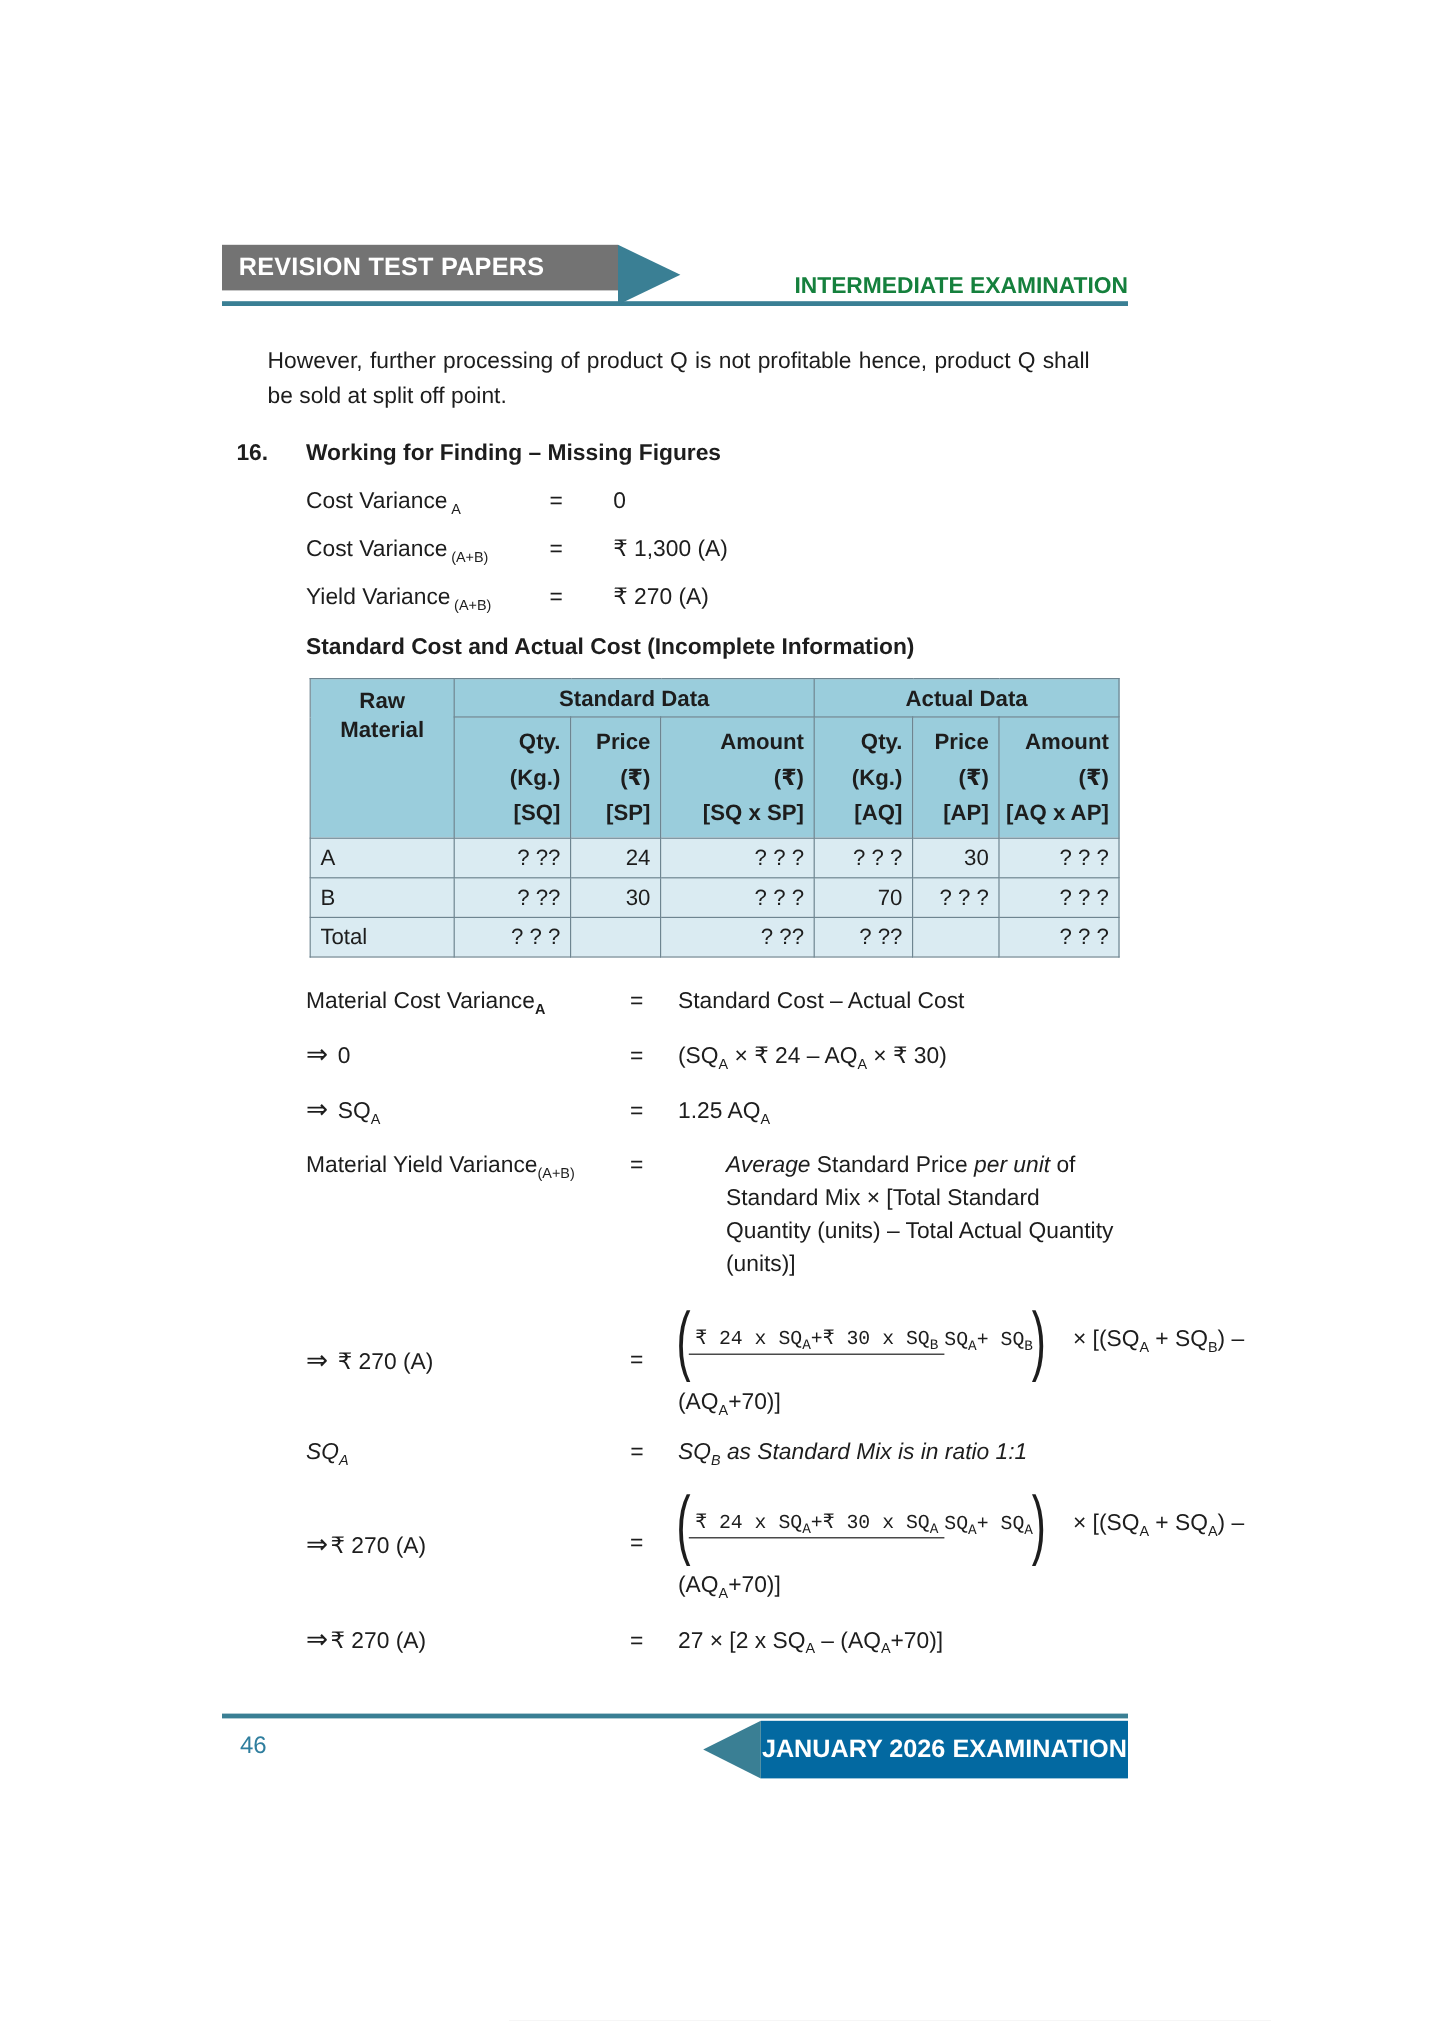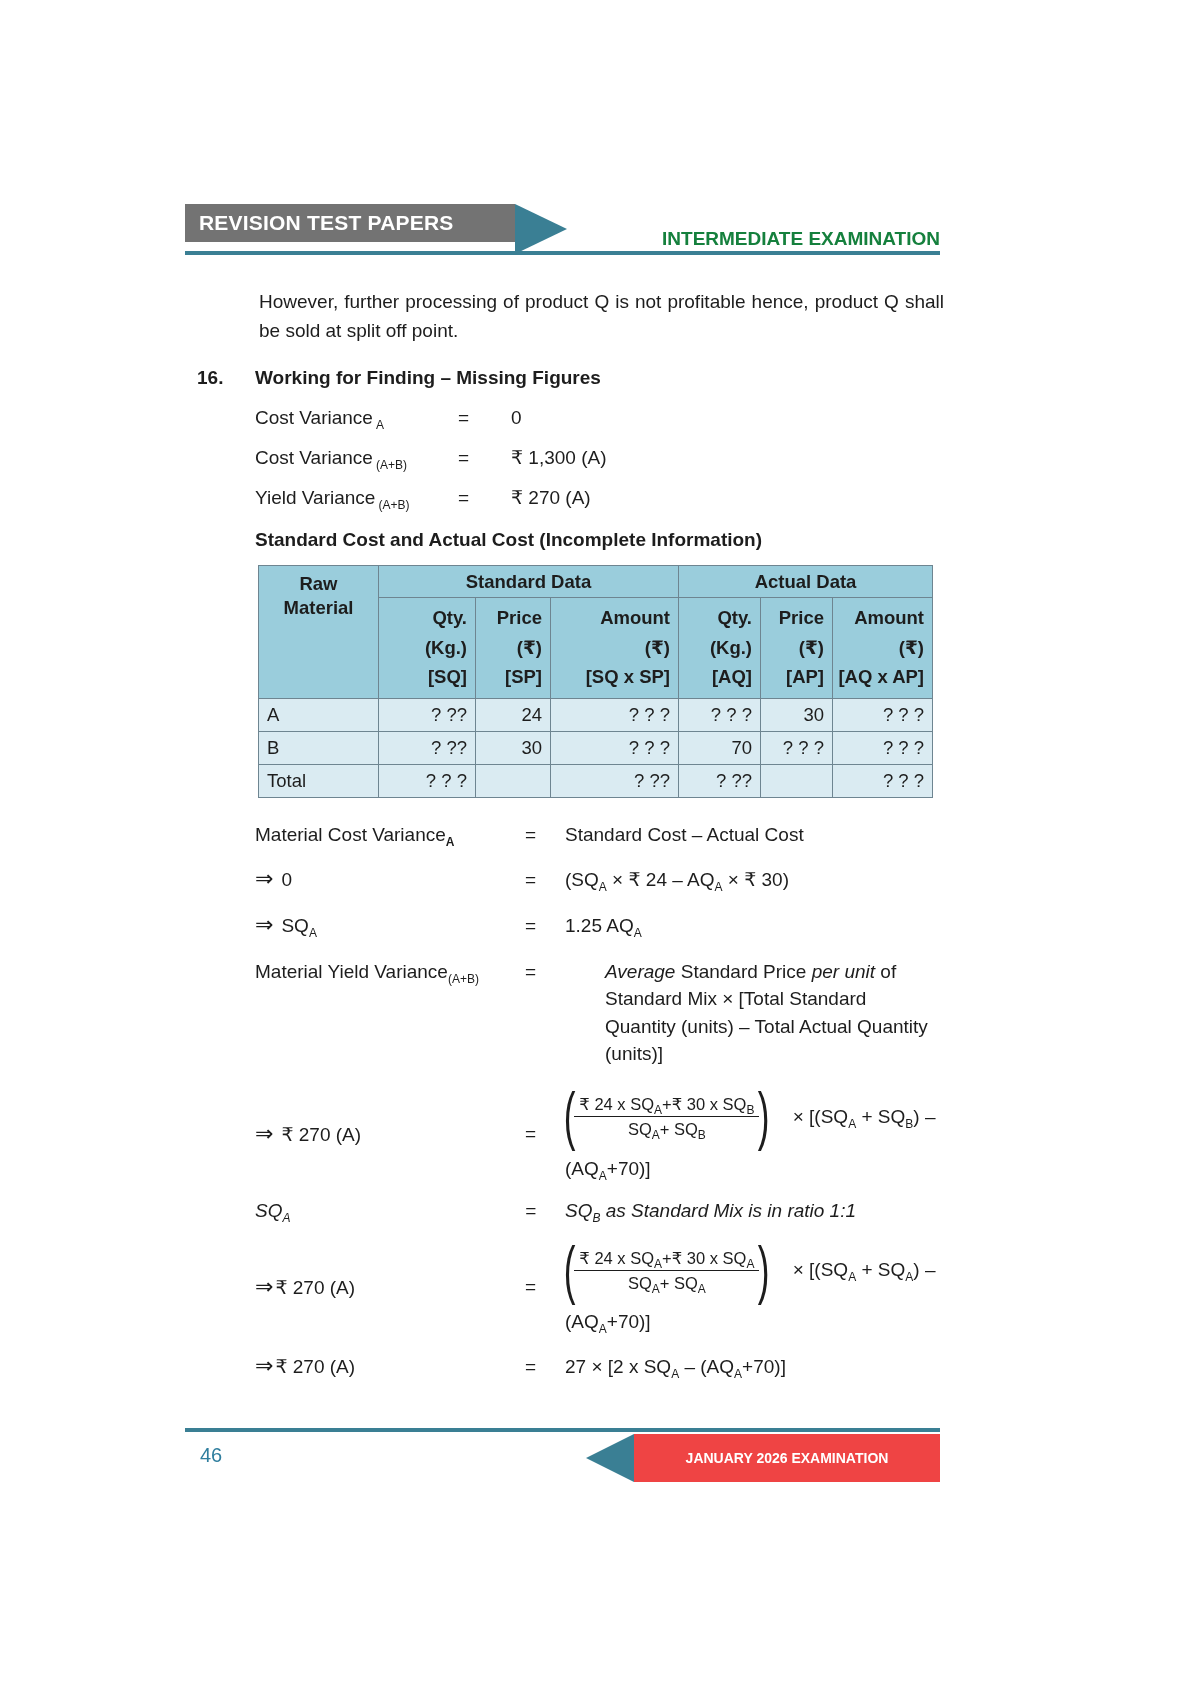--- a/index.html
+++ b/index.html
@@ -16,21 +16,21 @@
     background:#737373; color:#fff; display:flex; align-items:center;
     padding-left:14px; font-size:21px; font-weight:bold; letter-spacing:.2px;
   }
   .hdr-banner::after {
     content:""; position:absolute; right:-52px; top:0;
     border-left:52px solid #3a7f94; border-top:25px solid transparent; border-bottom:25px solid transparent;
   }
   .hdr-title { position:absolute; right:251px; top:228px; font-size:19px; font-weight:bold; color:#15803d; }
   
   .content { position:absolute; left:185px; top:288px; width:755px; }
-  .intro { margin-left:74px; width:685px; text-align:justify; font-size:19px; line-height:1.5; }
+  .intro { margin-left:38px; width:685px; text-align:justify; font-size:19px; line-height:1.5; }
   .sec-head { margin-top:22px; display:flex; font-size:19px; font-weight:bold; }
   .sec-num { margin-left:12px; width:58px; }
   .var-rows { margin-top:18px; margin-left:70px; font-size:19px; }
   .vrow { display:grid; grid-template-columns:190px 40px auto; margin-bottom:17px; align-items:baseline;gap:13px; }
   .vlabel sub, sub { font-size:12px; line-height:0; }
   .vlabel sub { margin-left:3px; }
   .tbl-title { margin-top:20px; margin-left:70px; font-size:19px; font-weight:bold; }
   
   table.cost { margin:14px 0 0 73px; border-collapse:collapse; width:674px; font-size:18.5px; table-layout:fixed; }
   table.cost td { border:1px solid #6e8591; }
@@ -44,33 +44,33 @@
   
   .workings { margin-top:26px; margin-left:70px; width:685px; font-size:19px; }
   .wrow { display:grid; grid-template-columns:270px 40px 375px; margin-bottom:20px; align-items:baseline; }
   .wrow .rhs { text-align:left; }
   .just { text-align:justify; line-height:1.45;margin-left:40px; }
   .arrow { font-size:22px; margin-right:8px; }
   .arrow.tight { margin-right:2px; }
   .boldsub { font-weight:bold; }
   .ital { font-style:italic; }
   .fracline { display:flex; align-items:center; }
-  .frac { display:inline-flex; flex-direction:column; text-align:center; font-size:16.5px; line-height:1.35; }
+  .frac { display:inline-flex; text-align:center; font-size:16.5px; line-height:1.35;font-family:Liberation Mono, monospace; }
   .frac .num { border-bottom:1.5px solid #1d1d1d; padding:0 5px 1px 5px; white-space:nowrap; }
   .frac .den { padding-top:1px; white-space:nowrap; }
   .bp { display:inline-block; font-size:64px; font-weight:400; line-height:.9;
         transform:scaleX(.55); margin:0 -6px; color:#1d1d1d; }
   .ftail { margin-left:24px; white-space:nowrap; }
   .fcont { margin-top:12px; }
   .fr-top { align-items:center; }
   
   .ftr-rule { position:absolute; left:185px; top:1428px; width:755px; height:4px; background:#3a7f94; }
   .ftr-banner {
     position:absolute; left:634px; top:1434px; width:306px; height:48px;
-    background:#ef4444; color:#fff; font-weight:bold; font-size:14px;
+    background:#0369a1; color:#fff; font-weight:bold; font-size:21px;
     display:flex; align-items:center; justify-content:center;text-align:center;
   }
   .ftr-banner::before {
     content:""; position:absolute; left:-48px; top:0;
     border-right:48px solid #3a7f94; border-top:24px solid transparent; border-bottom:24px solid transparent;
   }
   .pg-num { position:absolute; left:200px; top:1444px; font-size:20px; font-weight:normal; color:#2f7e9e; }
 </style>
 </head>
 <body>

